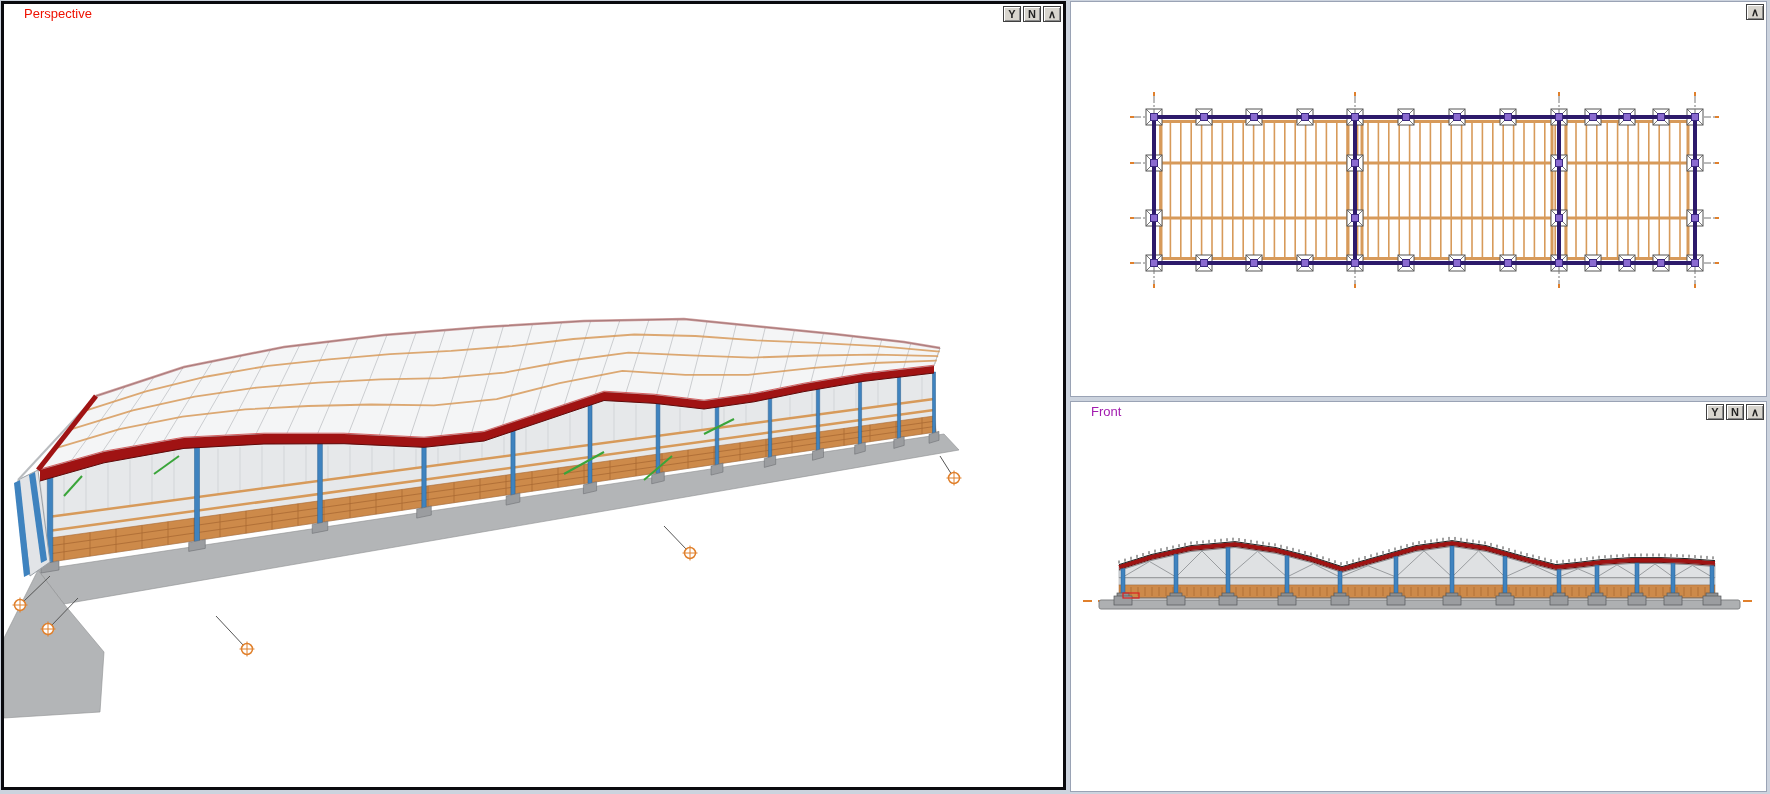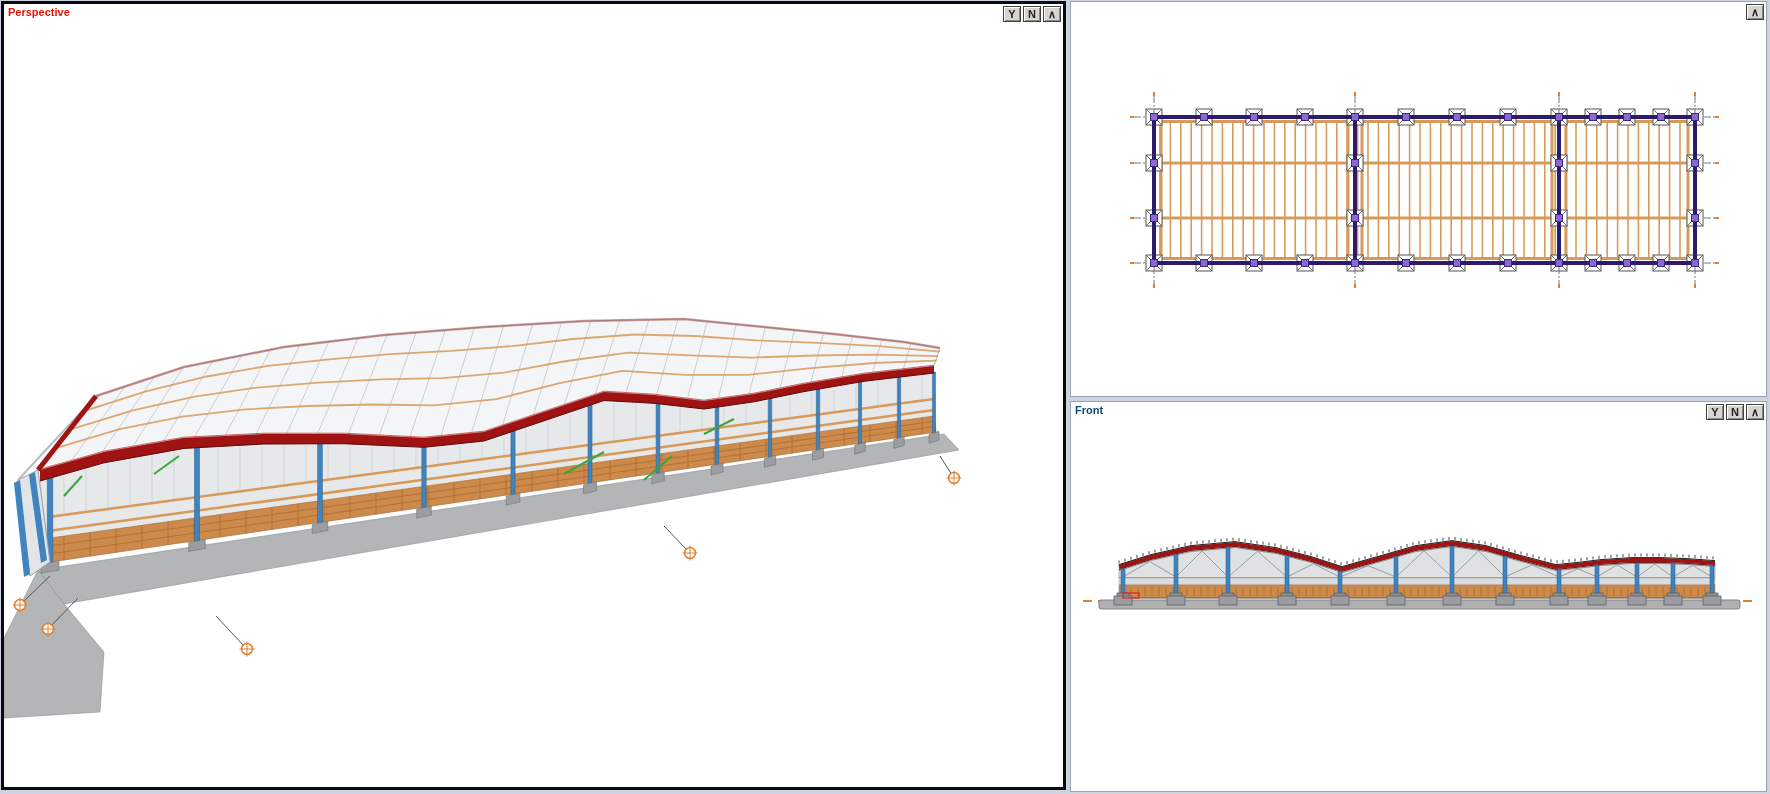--- a/index.html
+++ b/index.html
@@ -1,23 +1,23 @@
 <!DOCTYPE html>
 <html><head>
 <meta charset="utf-8">
 <style>
   html,body{margin:0;padding:0;background:#ccd3de;font-family:"Liberation Sans",sans-serif;}
   #stage{position:relative;width:1770px;height:794px;background:#ccd3de;overflow:hidden;}
   .viewport{position:absolute;background:#ffffff;}
   #vp-perspective{left:1px;top:1px;width:1059px;height:783px;border:3px solid #0a0a0e;}
   #vp-plan{left:1070px;top:1px;width:695px;height:394px;border:1px solid #9aa3b5;}
   #vp-front{left:1070px;top:401px;width:695px;height:389px;border:1px solid #9aa3b5;}
-  .vp-label{position:absolute;left:4px;top:2px;font-size:11px;letter-spacing:0;font-weight:bold;}
+  .vp-label{position:absolute;left:20px;top:2px;font-size:13px;letter-spacing:0;}
   .lbl-red{color:#ee1100;}
-  .lbl-gray{color:#0c4a6e;}
+  .lbl-gray{color:#a21caf;}
   .btn-row{position:absolute;top:2px;right:2px;display:flex;gap:2px;}
   .vbtn{width:18px;height:16px;background:#d8d5ce;border:1px solid #404040;
         box-shadow:inset 1px 1px 0 #ffffff, inset -1px -1px 0 #8a8a8a;
         font-size:11px;font-weight:bold;color:#222;display:flex;align-items:center;justify-content:center;
         line-height:1;cursor:default;user-select:none;padding:0;font-family:"Liberation Sans",sans-serif;}
   svg{position:absolute;left:0;top:0;display:block;}
 </style>
 </head>
 <body>
 

